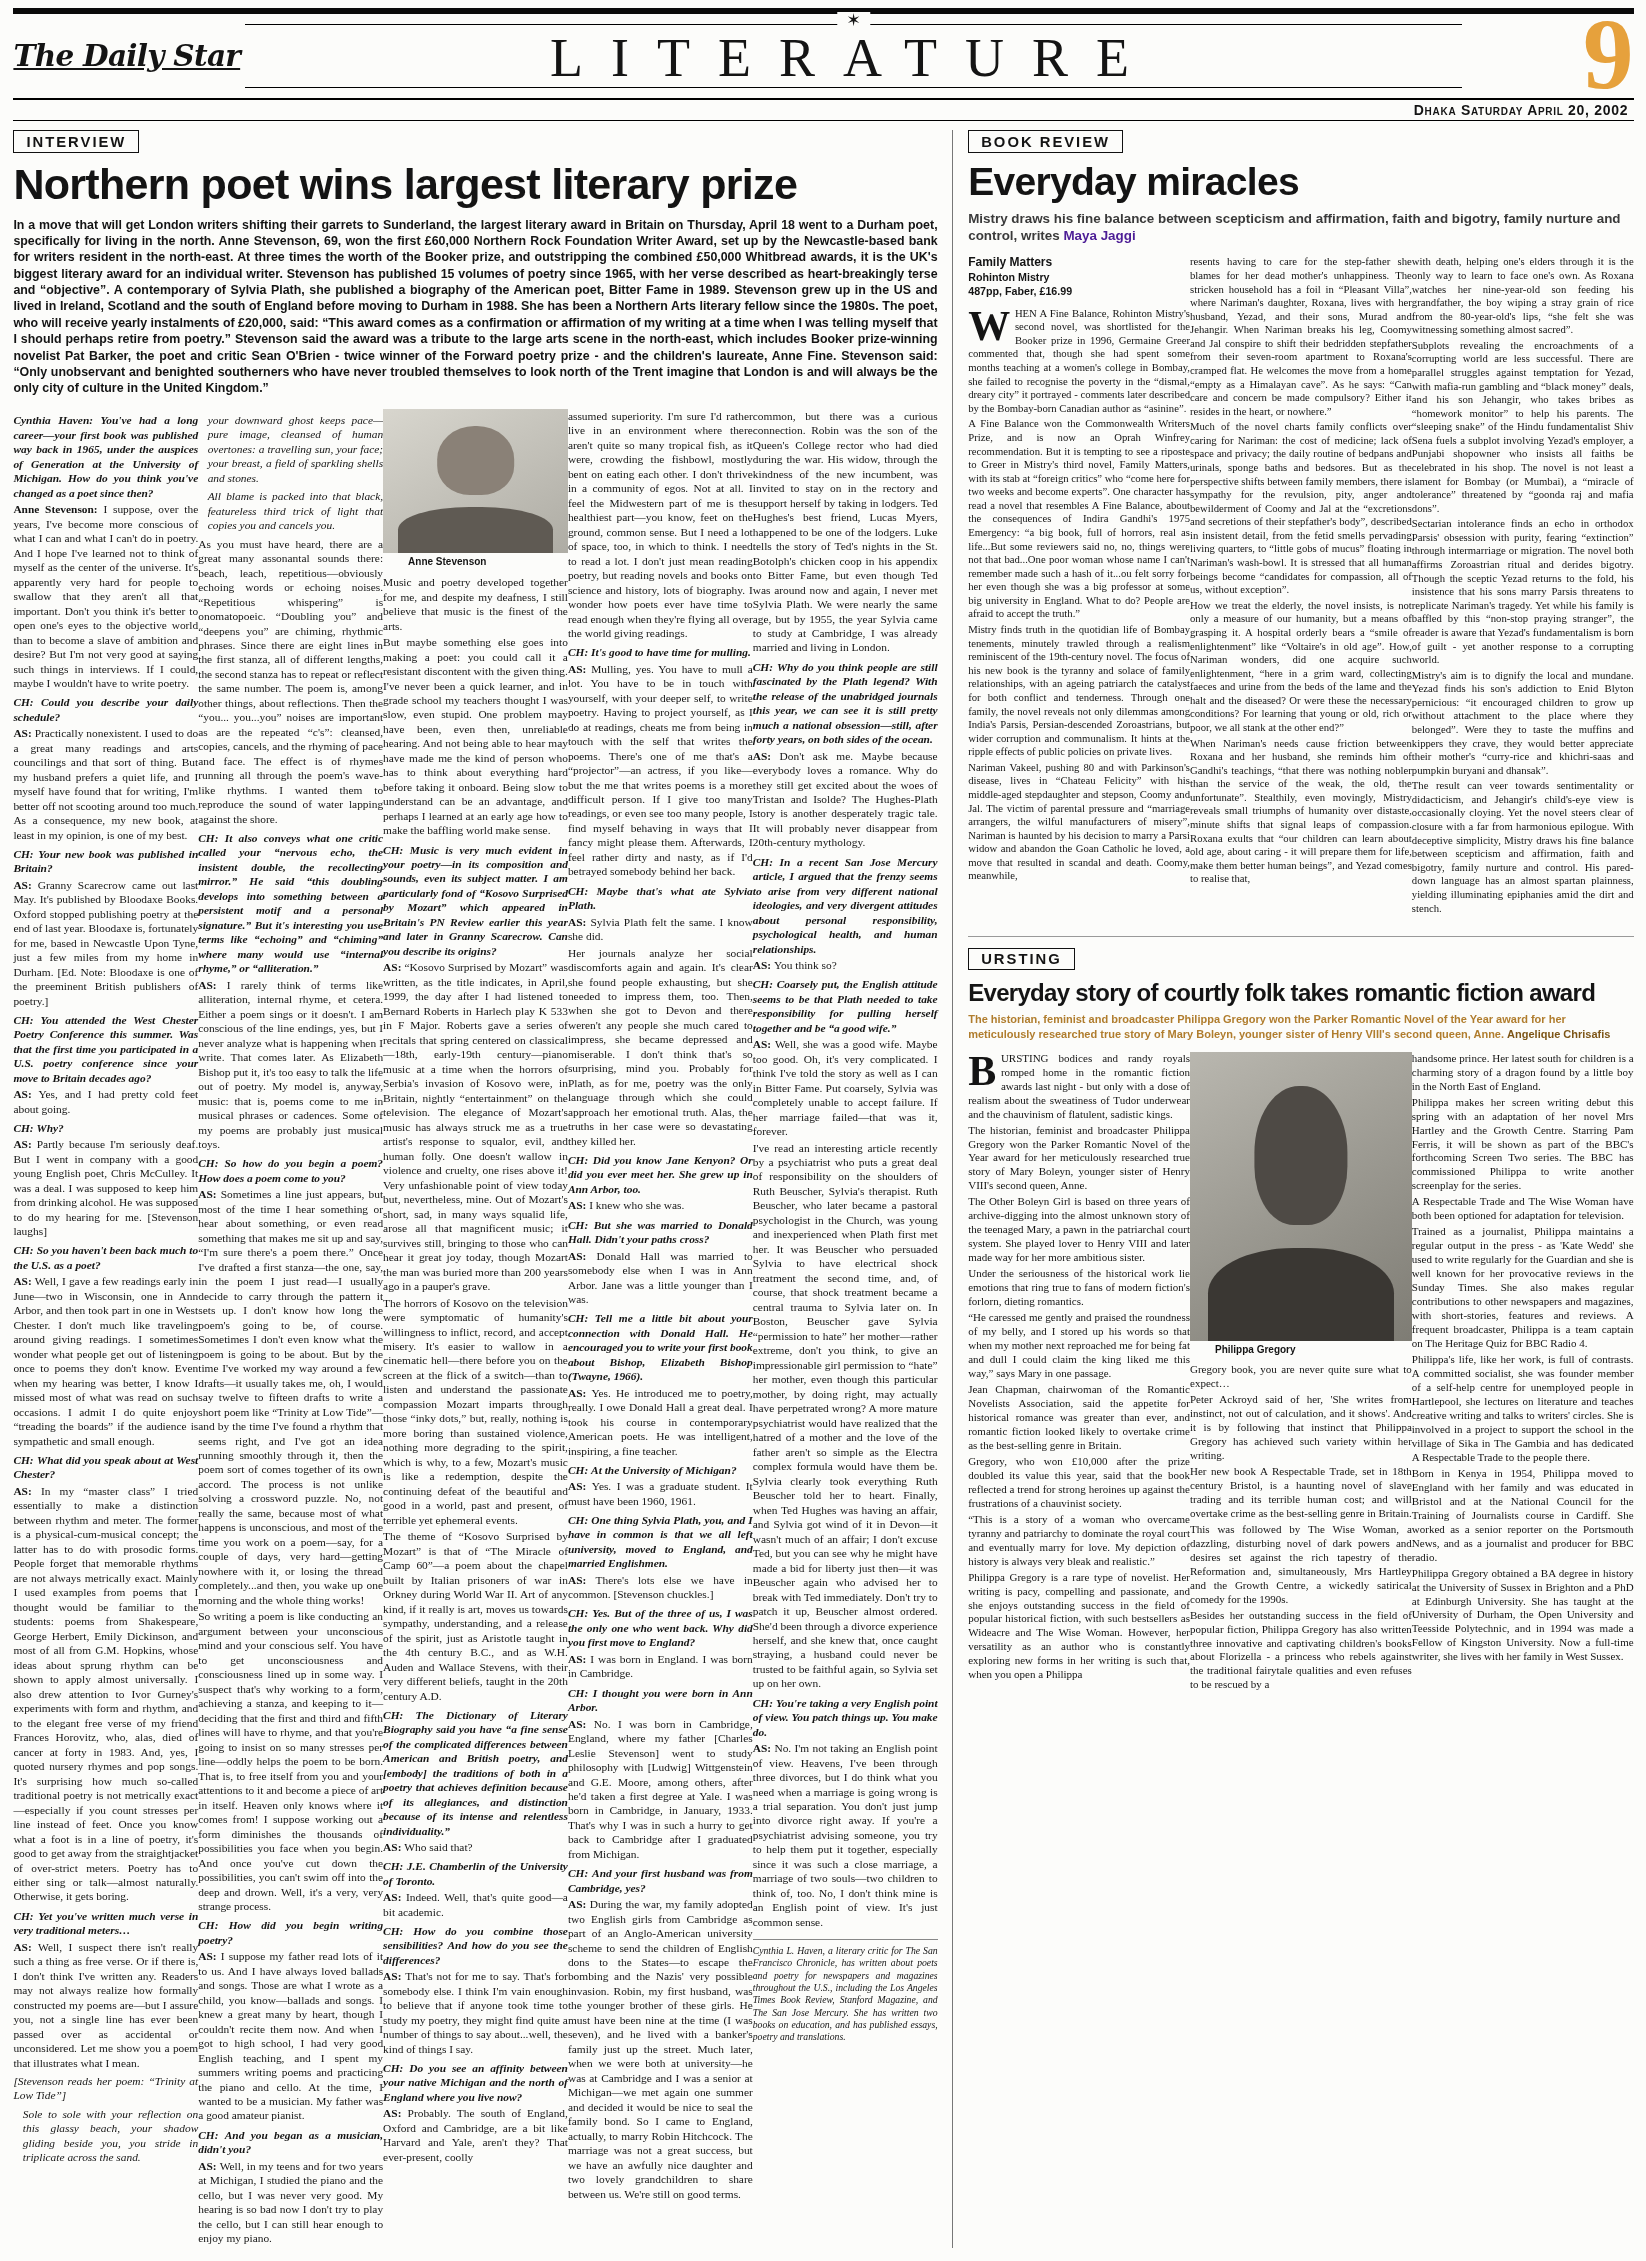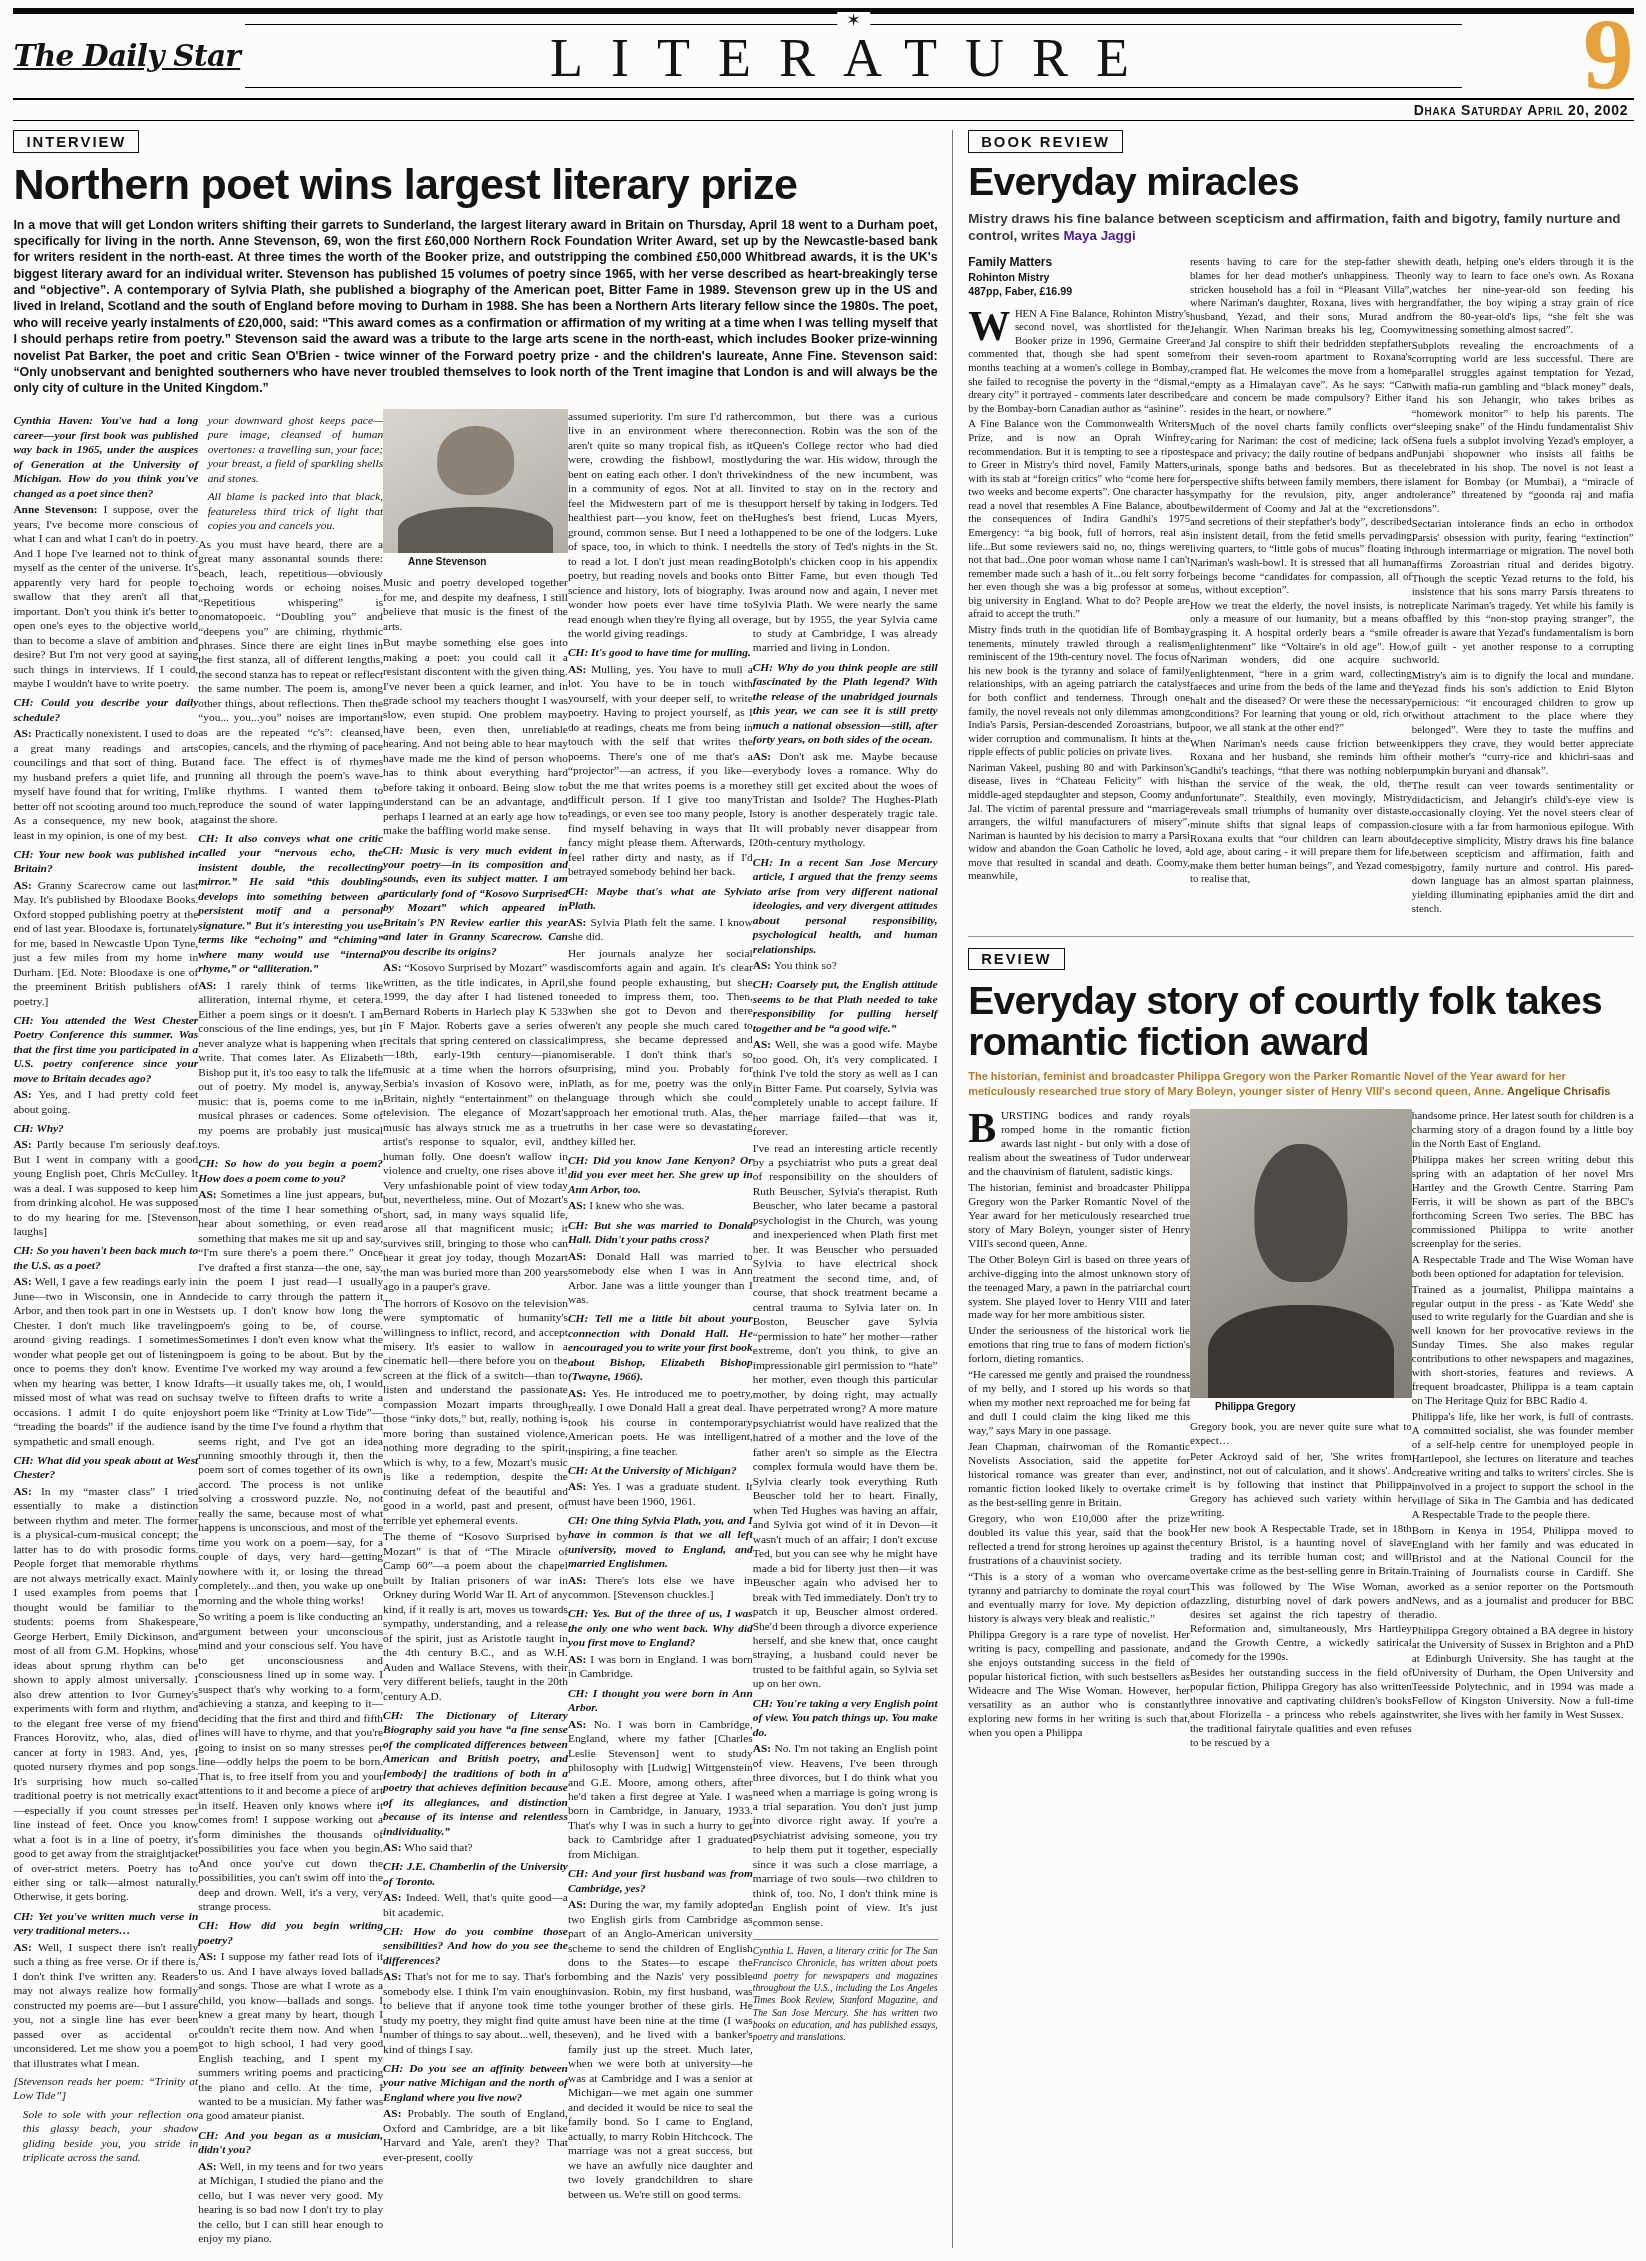--- a/index.html
+++ b/index.html
@@ -23,21 +23,21 @@
         font-size:14px;letter-spacing:0.7px;font-variant:small-caps;}
   .content{display:flex;margin-top:9.4px;align-items:stretch;}
   .interview{width:939px;padding-right:14.8px;}
   .rightside{flex:1;border-left:0.7px solid #777;padding-left:14.8px;min-width:0;}
   .label-box{display:inline-block;border:1.3px solid #111;padding:2.7px 12px 2px;
         font-family:"Liberation Sans",sans-serif;font-weight:bold;font-size:14.8px;letter-spacing:2px;}
   .headline-xl{font-family:"Liberation Sans",sans-serif;font-weight:bold;font-size:43px;
         line-height:1.02;margin:10.7px 0 9.4px;letter-spacing:-0.7px;}
   .headline-lg{font-family:"Liberation Sans",sans-serif;font-weight:bold;font-size:39px;
         line-height:1.02;margin:9.4px 0 8px;letter-spacing:-0.7px;}
-  .headline-md{font-family:"Liberation Sans",sans-serif;font-weight:bold;font-size:39px;
+  .headline-md{font-family:"Liberation Sans",sans-serif;font-weight:bold;font-size:24px;
         line-height:1.06;margin:9.4px 0 6.7px;letter-spacing:-0.7px;width:96%;}
   .lede{font-family:"Liberation Sans",sans-serif;font-weight:bold;font-size:12.4px;
         line-height:1.32;text-align:justify;margin:0 0 12px;}
   .standfirst{font-family:"Liberation Sans",sans-serif;font-weight:bold;font-size:13.4px;
         line-height:1.3;color:#3a3a3a;margin:0 0 10.7px;}
   .standfirst strong{color:#4c1d95;}
   .standfirst-gold{font-family:"Liberation Sans",sans-serif;font-weight:bold;font-size:11px;
         line-height:1.32;color:#b07d2e;margin:0 0 10.7px;}
   .standfirst-gold strong{color:#7d5517;}
   .cols{display:flex;gap:0;}
@@ -219,21 +219,21 @@
               <p class="para n">with death, helping one's elders through it is the only way to learn to face one's own. As Roxana watches her nine-year-old son feeding his grandfather, the boy wiping a stray grain of rice from the 80-year-old's lips, “she felt she was witnessing something almost sacred”.</p>
               <p class="para n">Subplots revealing the encroachments of a corrupting world are less successful. There are parallel struggles against temptation for Yezad, with mafia-run gambling and “black money” deals, and his son Jehangir, who takes bribes as “homework monitor” to help his parents. The “sleeping snake” of the Hindu fundamentalist Shiv Sena fuels a subplot involving Yezad's employer, a Punjabi shopowner who insists all faiths be celebrated in his shop. The novel is not least a lament for Bombay (or Mumbai), a “miracle of tolerance” threatened by “goonda raj and mafia dons”.</p>
               <p class="para n">Sectarian intolerance finds an echo in orthodox Parsis' obsession with purity, fearing “extinction” through intermarriage or migration. The novel both affirms Zoroastrian ritual and derides bigotry. Though the sceptic Yezad returns to the fold, his insistence that his sons marry Parsis threatens to replicate Nariman's tragedy. Yet while his family is baffled by this “non-stop praying stranger”, the reader is aware that Yezad's fundamentalism is born of guilt - yet another response to a corrupting world.</p>
               <p class="para n">Mistry's aim is to dignify the local and mundane. Yezad finds his son's addiction to Enid Blyton pernicious: “it encouraged children to grow up without attachment to the place where they belonged”. Were they to taste the muffins and kippers they crave, they would better appreciate their mother's “curry-rice and khichri-saas and pumpkin buryani and dhansak”.</p>
               <p class="para n">The result can veer towards sentimentality or didacticism, and Jehangir's child's-eye view is occasionally cloying. Yet the novel steers clear of closure with a far from harmonious epilogue. With deceptive simplicity, Mistry draws his fine balance between scepticism and affirmation, faith and bigotry, family nurture and control. His pared-down language has an almost spartan plainness, yielding illuminating epiphanies amid the dirt and stench.</p>
             </div>
           </div>
       </section>
 
       <section class="fiction">
-        <div class="label-box">REVIEW</div>
+        <div class="label-box">URSTING</div>
         <h1 class="headline-md">Everyday story of courtly folk takes romantic fiction award</h1>
         <p class="standfirst-gold"><span>The historian, feminist and broadcaster Philippa Gregory won the Parker Romantic Novel of the Year award for her meticulously researched true story of Mary Boleyn, younger sister of Henry VIII's second queen, Anne. </span><strong>Angelique Chrisafis</strong></p>
         <div class="cols cols-3">
             <div class="col">
               <p class="para drop"><span class="dropcap">B</span>URSTING bodices and randy royals romped home in the romantic fiction awards last night - but only with a dose of realism about the sweatiness of Tudor underwear and the chauvinism of flatulent, sadistic kings.</p>
               <p class="para n">The historian, feminist and broadcaster Philippa Gregory won the Parker Romantic Novel of the Year award for her meticulously researched true story of Mary Boleyn, younger sister of Henry VIII's second queen, Anne.</p>
               <p class="para n">The Other Boleyn Girl is based on three years of archive-digging into the almost unknown story of the teenaged Mary, a pawn in the patriarchal court system. She played lover to Henry VIII and later made way for her more ambitious sister.</p>
               <p class="para n">Under the seriousness of the historical work lie emotions that ring true to fans of modern fiction's forlorn, dieting romantics.</p>
               <p class="para n">“He caressed me gently and praised the roundness of my belly, and I stored up his words so that when my mother next reproached me for being fat and dull I could claim the king liked me this way,” says Mary in one passage.</p>
               <p class="para n">Jean Chapman, chairwoman of the Romantic Novelists Association, said the appetite for historical romance was greater than ever, and romantic fiction looked likely to overtake crime as the best-selling genre in Britain.</p>

